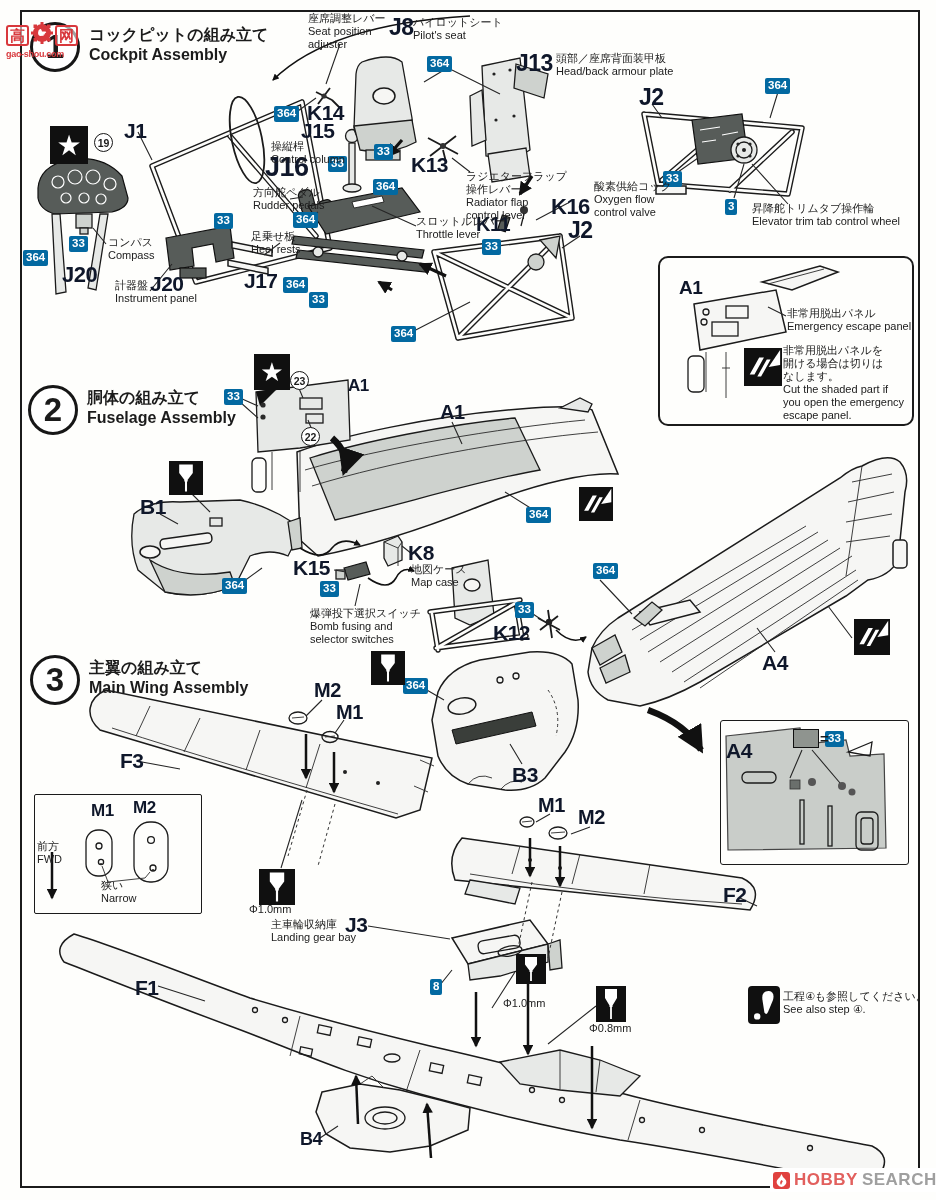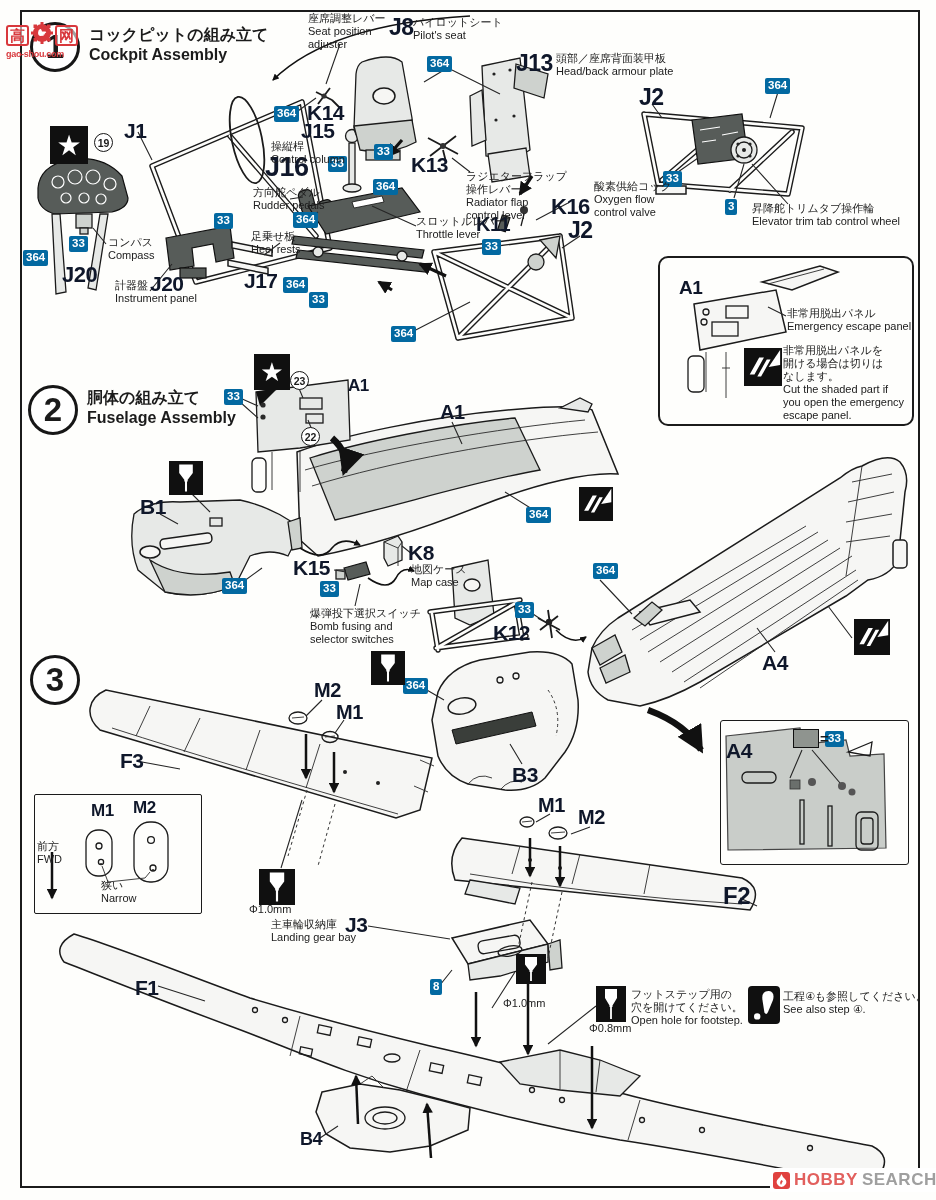--- a/index.html
+++ b/index.html
@@ -326,20 +326,22 @@
     <div class="steptitle"><span>コックピットの組み立て</span><br>
       <span>Cockpit Assembly</span></div>
   </div>
   <div class="step" style="left:28px;top:385px;">
     <div class="stepnum">2</div>
     <div class="steptitle"><span>胴体の組み立て</span><br>
       <span>Fuselage Assembly</span></div>
   </div>
   <div class="step" style="left:30px;top:655px;">
     <div class="stepnum">3</div>
+    <div class="steptitle"><span>主翼の組み立て</span><br>
+      <span>Main Wing Assembly</span></div>
   </div>
 
   <div class="lbl" style="left:124px;top:120px;font-size:21px;">J1</div>
   <div class="lbl" style="left:389px;top:16px;font-size:23px;">J8</div>
   <div class="lbl" style="left:516px;top:52px;font-size:23px;">J13</div>
   <div class="lbl" style="left:639px;top:86px;font-size:23px;">J2</div>
   <div class="lbl" style="left:307px;top:102px;font-size:21px;">K14</div>
   <div class="lbl" style="left:301px;top:120px;font-size:21px;">J15</div>
   <div class="lbl" style="left:265px;top:154px;font-size:27px;">J16</div>
   <div class="lbl" style="left:62px;top:264px;font-size:22px;">J20</div>
@@ -358,21 +360,21 @@
   <div class="lbl" style="left:762px;top:652px;font-size:21px;">A4</div>
   <div class="lbl" style="left:726px;top:740px;font-size:21px;">A4</div>
   <div class="lbl" style="left:512px;top:764px;font-size:21px;">B3</div>
   <div class="lbl" style="left:314px;top:680px;font-size:20px;">M2</div>
   <div class="lbl" style="left:336px;top:702px;font-size:20px;">M1</div>
   <div class="lbl" style="left:120px;top:750px;font-size:21px;">F3</div>
   <div class="lbl" style="left:91px;top:802px;font-size:17px;">M1</div>
   <div class="lbl" style="left:133px;top:799px;font-size:17px;">M2</div>
   <div class="lbl" style="left:538px;top:795px;font-size:20px;">M1</div>
   <div class="lbl" style="left:578px;top:807px;font-size:20px;">M2</div>
-  <div class="lbl" style="left:723px;top:884px;font-size:24px;">F2</div>
+  <div class="lbl" style="left:723px;top:884px;font-size:21px;">F2</div>
   <div class="lbl" style="left:135px;top:977px;font-size:21px;">F1</div>
   <div class="lbl" style="left:345px;top:914px;font-size:21px;">J3</div>
   <div class="lbl" style="left:300px;top:1130px;font-size:18px;">B4</div>
   <div class="lbl" style="left:150px;top:273px;font-size:21px;">J20</div>
 
   <div class="bdg" style="left:274px;top:106px;">364</div>
   <div class="bdg" style="left:427px;top:56px;">364</div>
   <div class="bdg" style="left:373px;top:179px;">364</div>
   <div class="bdg" style="left:293px;top:212px;">364</div>
   <div class="bdg" style="left:23px;top:250px;">364</div>
@@ -486,23 +488,20 @@
   <div class="co" style="left:271px;top:918px;">主車輪収納庫
 Landing gear bay</div>
   <div class="co" style="left:787px;top:307px;">非常用脱出パネル
 Emergency escape panel</div>
   <div class="co" style="left:783px;top:344px;">非常用脱出パネルを
 開ける場合は切りは
 なします。
 Cut the shaded part if
 you open the emergency
 escape panel.</div>
-  <div class="co" style="left:631px;top:988px;">フットステップ用の
-穴を開けてください。
-Open hole for footstep.</div>
   <div class="co" style="left:783px;top:990px;">工程④も参照してください。
 See also step ④.</div>
   <div class="co" style="left:37px;top:840px;">前方
 FWD</div>
   <div class="co" style="left:101px;top:879px;">狭い
 Narrow</div>
   <div class="co" style="left:249px;top:903px;">Φ1.0mm</div>
   <div class="co" style="left:503px;top:997px;">Φ1.0mm</div>
   <div class="co" style="left:589px;top:1022px;">Φ0.8mm</div>
 

